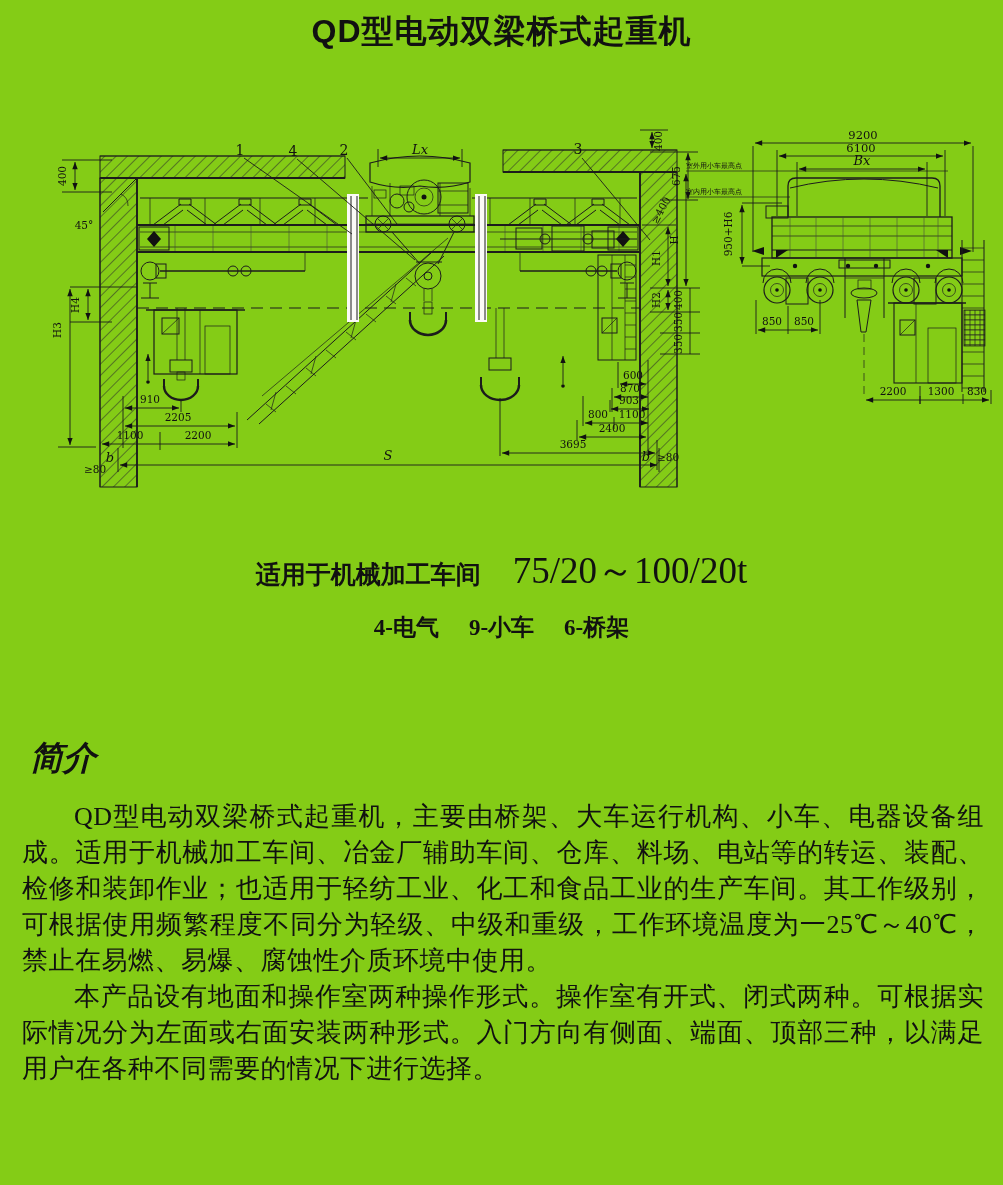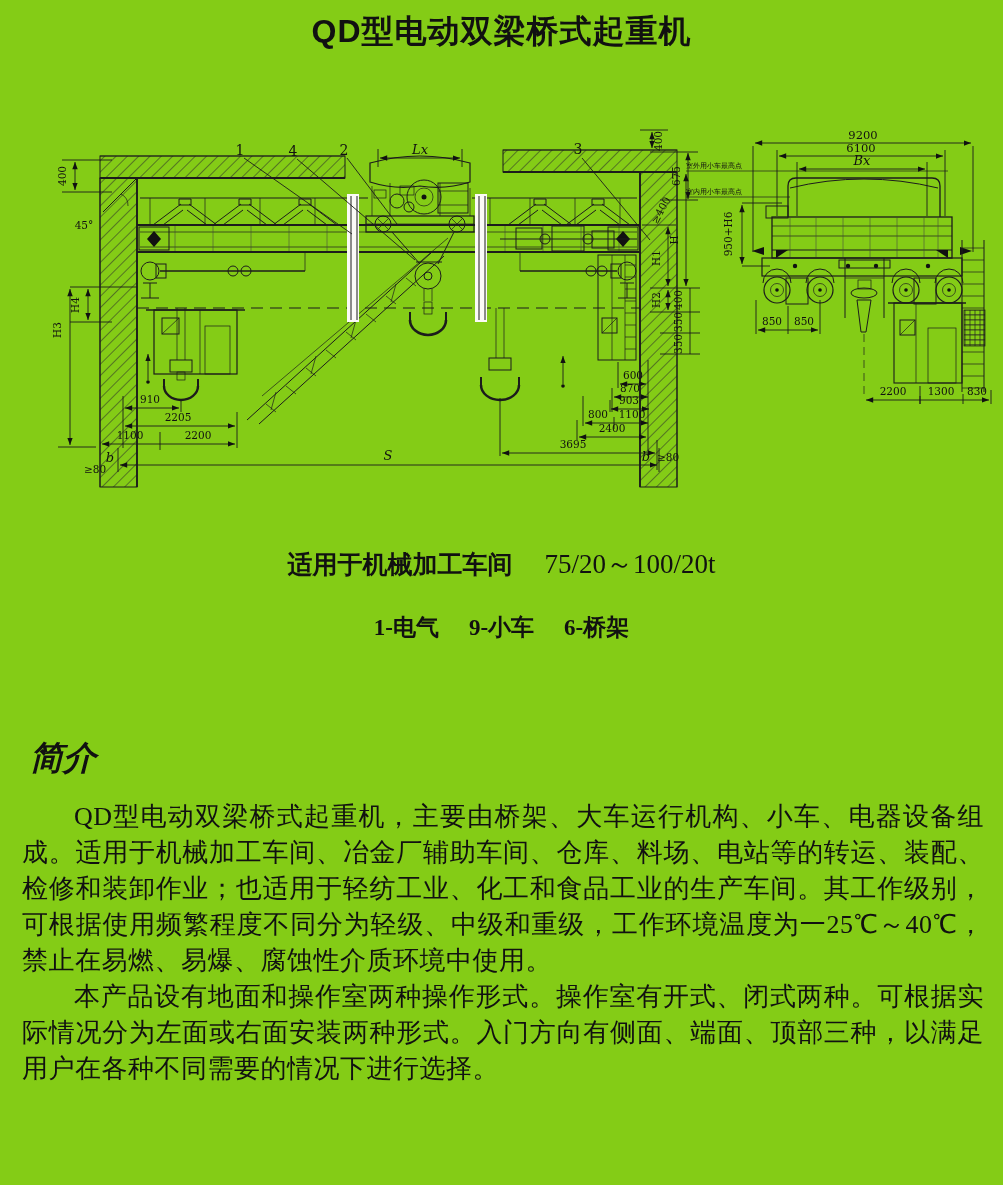--- a/index.html
+++ b/index.html
@@ -3,21 +3,21 @@
 <meta charset="utf-8">
 <style>
   html,body{margin:0;padding:0;background:#e8e6e2;}
   #page{position:relative;width:1003px;height:1185px;margin:0 auto;background:#84cc16;overflow:hidden;
         font-family:"Liberation Serif",serif;color:#111;}
   .abs{position:absolute;}
   #title{top:10px;left:0;width:1003px;text-align:center;font-family:"Liberation Sans",sans-serif;
          font-weight:bold;font-size:32px;letter-spacing:1px;}
   #caption{top:546px;left:0;width:1003px;text-align:center;}
   #caption .cap-name{font-family:"Liberation Sans",sans-serif;font-weight:bold;font-size:25px;}
-  #caption .cap-spec{font-size:27px;margin-left:32px;}
+  #caption .cap-spec{font-size:37px;margin-left:32px;}
   #legend{top:612px;left:0;width:1003px;display:flex;justify-content:center;gap:30px;
           font-weight:bold;font-size:23px;}
   #intro-h{top:736px;left:30px;font-family:"Liberation Sans",sans-serif;font-weight:bold;font-size:33px;font-style:italic;}
   #body-text{top:799px;left:22px;width:962px;font-size:26px;line-height:36px;text-align:justify;letter-spacing:0.5px;}
   #body-text p{margin:0;text-indent:2em;}
   svg{position:absolute;left:0;top:0;}
   .dr{stroke:#1c1c1c;fill:none;stroke-width:1;}
   .dr text{stroke:none;fill:#111;font-family:"DejaVu Serif",serif;font-size:11.5px;text-anchor:middle;}
   text.sm{font-size:10.5px;}
   text.vv{font-size:10.5px;}
@@ -508,21 +508,21 @@
         <text x="977" y="395" class="sm">830</text>
       </g>
     </g>
   </svg>
 
   <div id="caption" class="abs">
     <span class="cap-name">适用于机械加工车间</span><span class="cap-spec">75/20～100/20t</span>
   </div>
 
   <div id="legend" class="abs">
-    <span>1-电气</span>
+    <span>4-电气</span>
     <span>9-小车</span>
     <span>6-桥架</span>
   </div>
 
   <div id="intro-h" class="abs">简介</div>
 
   <div id="body-text" class="abs">
     <p>QD型电动双梁桥式起重机，主要由桥架、大车运行机构、小车、电器设备组成。适用于机械加工车间、冶金厂辅助车间、仓库、料场、电站等的转运、装配、检修和装卸作业；也适用于轻纺工业、化工和食品工业的生产车间。其工作级别，可根据使用频繁程度不同分为轻级、中级和重级，工作环境温度为一25℃～40℃，禁止在易燃、易爆、腐蚀性介质环境中使用。</p>
     <p>本产品设有地面和操作室两种操作形式。操作室有开式、闭式两种。可根据实际情况分为左面或右面安装两种形式。入门方向有侧面、端面、顶部三种，以满足用户在各种不同需要的情况下进行选择。</p>
   </div>

